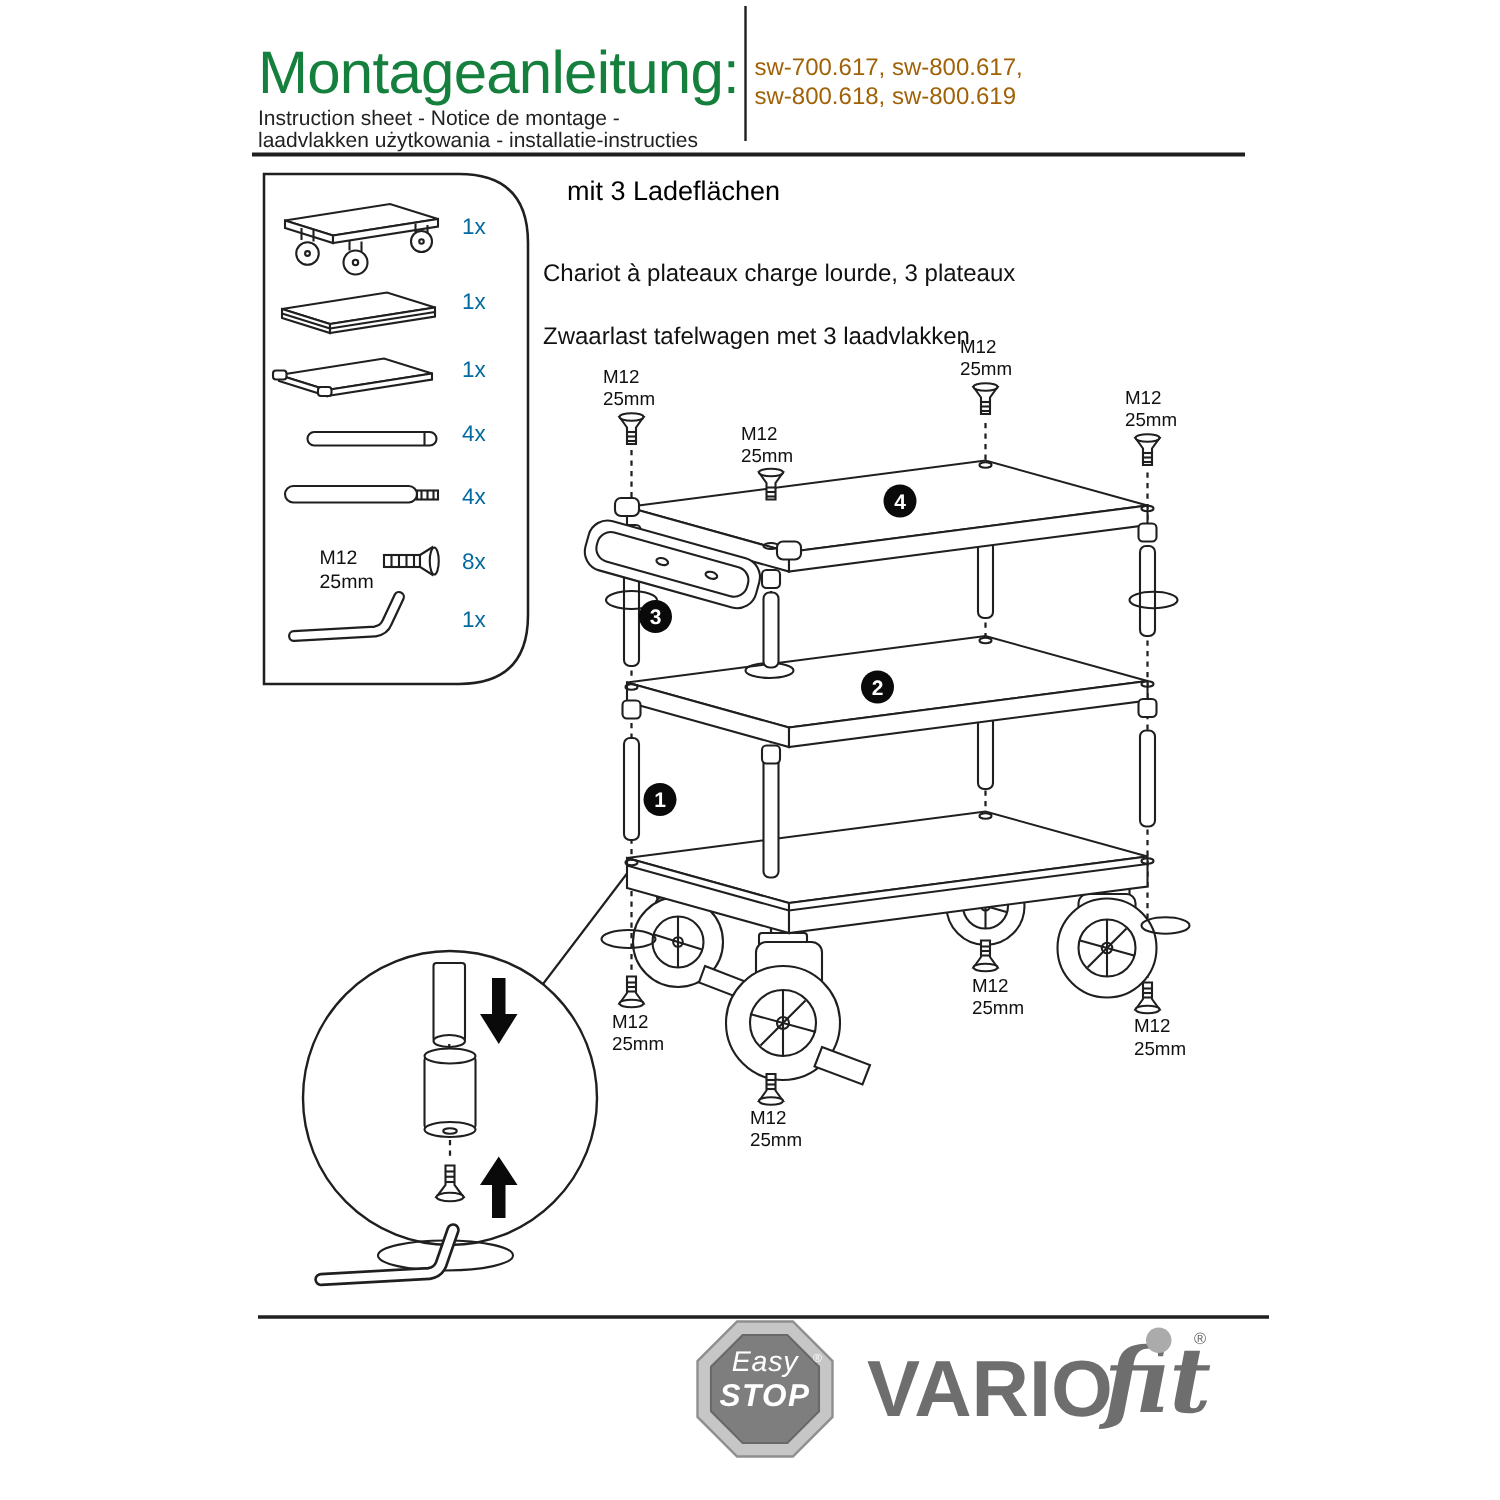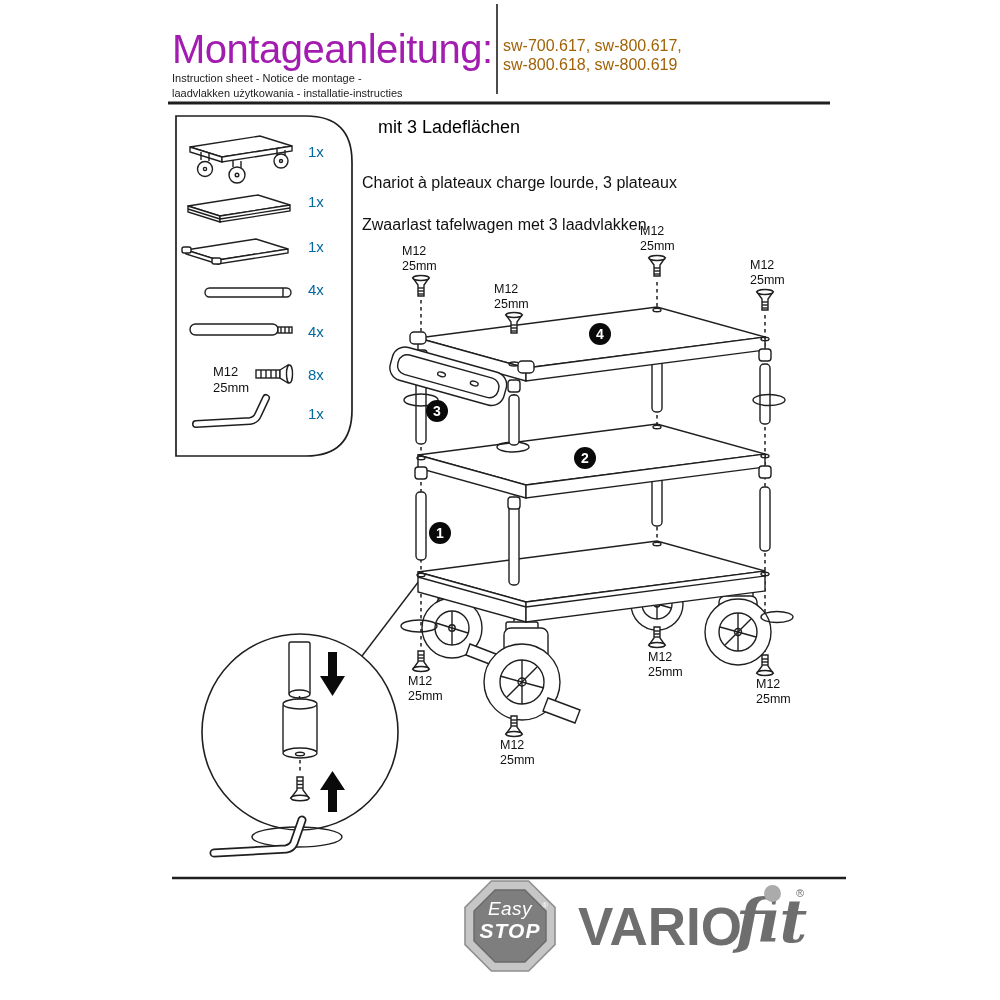--- a/index.html
+++ b/index.html
@@ -1,21 +1,21 @@
 <!DOCTYPE html>
 <html><head>
 <meta charset="utf-8">
 <style>
   html,body{margin:0;padding:0;background:#fff;}
   .sheet{position:relative;width:1000px;height:1000px;background:#fff;overflow:hidden;
          font-family:"Liberation Sans",sans-serif;color:#111;}
   .abs{position:absolute;}
-  .hdr-title{font-size:40px;letter-spacing:-0.5px;line-height:44px;color:#a21caf;}
+  .hdr-title{font-size:40px;letter-spacing:-0.5px;line-height:44px;color:#15803d;}
   .models{font-size:16px;line-height:19px;color:#a16207;}
-  .langs{font-size:11px;line-height:14.5px;color:#222;}
+  .langs{font-size:14px;line-height:14.5px;color:#222;}
   .prod-row{display:flex;align-items:baseline;gap:10px;}
   .prod-title{font-size:30px;color:#000;letter-spacing:-0.3px;}
   .prod-suffix{font-size:18px;color:#000;margin-left:16px;}
   .prod-sub{font-size:16px;line-height:21px;color:#111;}
   .qty{font-size:15px;color:#0369a1;}
   .plabel{font-size:13px;line-height:16px;color:#111;}
   .callout{font-size:12.5px;line-height:15px;color:#111;}
   .badge{width:22px;height:22px;border-radius:50%;background:#0a0a0a;color:#fff;
          font-size:14px;font-weight:bold;line-height:22px;text-align:center;}
   .easy{font-size:19px;font-style:italic;color:#fff;width:90px;text-align:center;letter-spacing:0.5px;}

